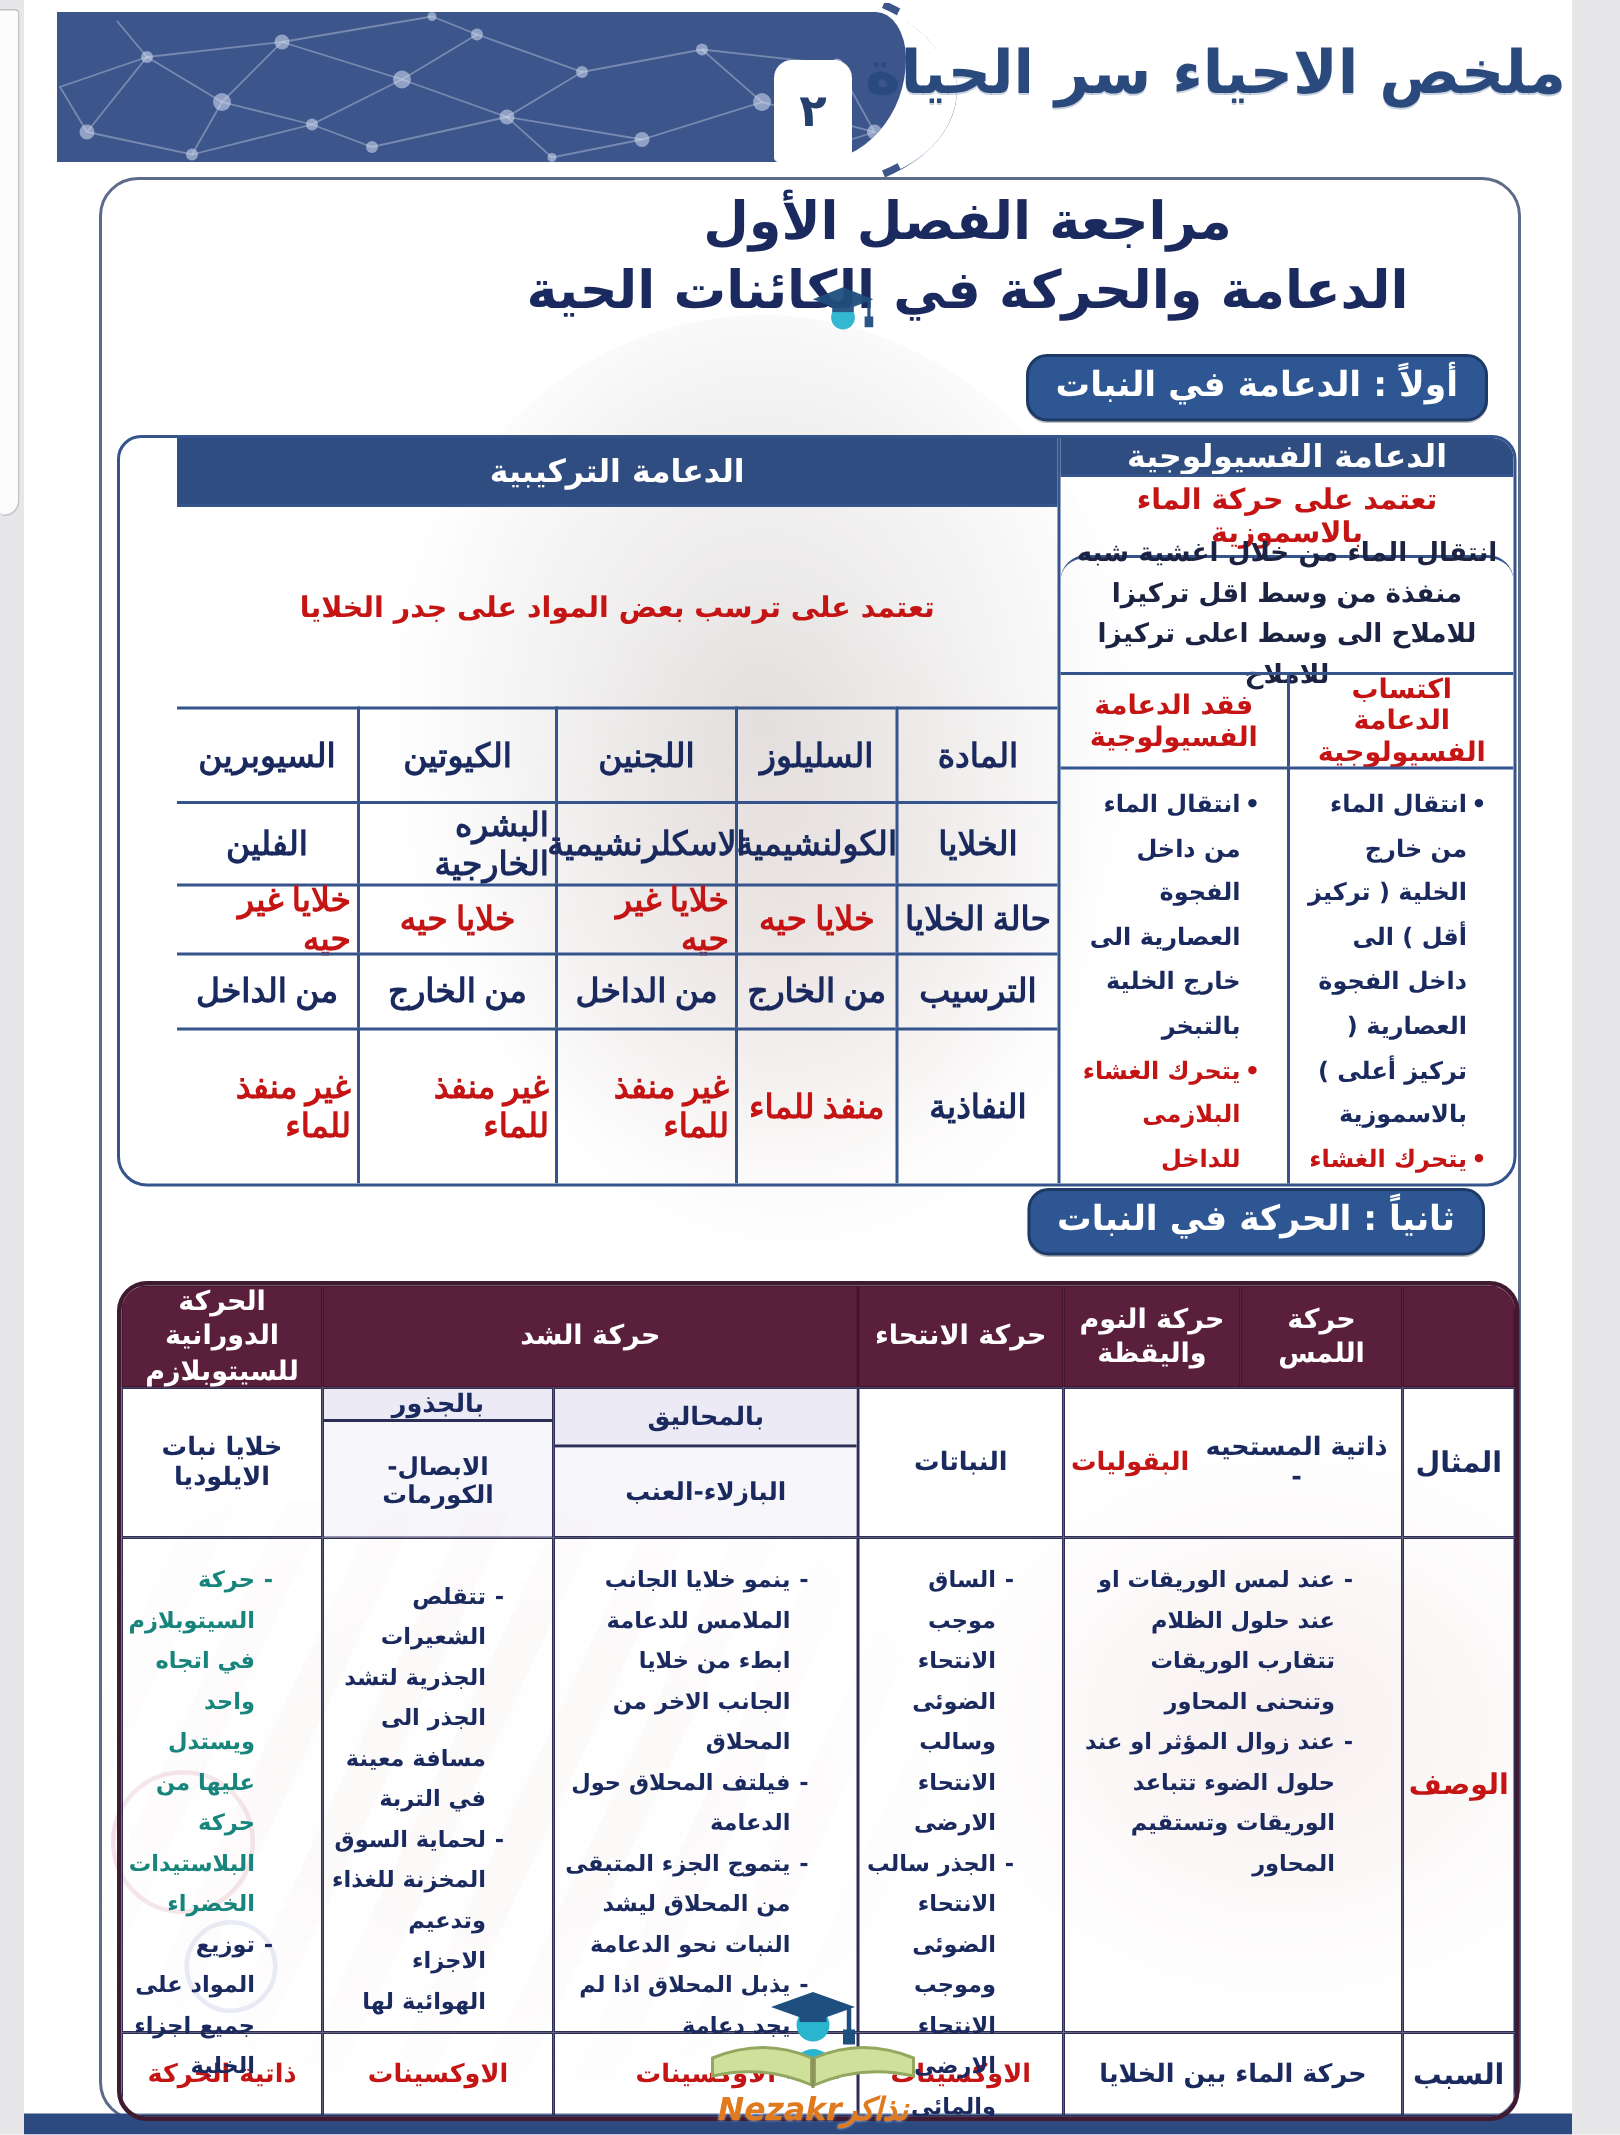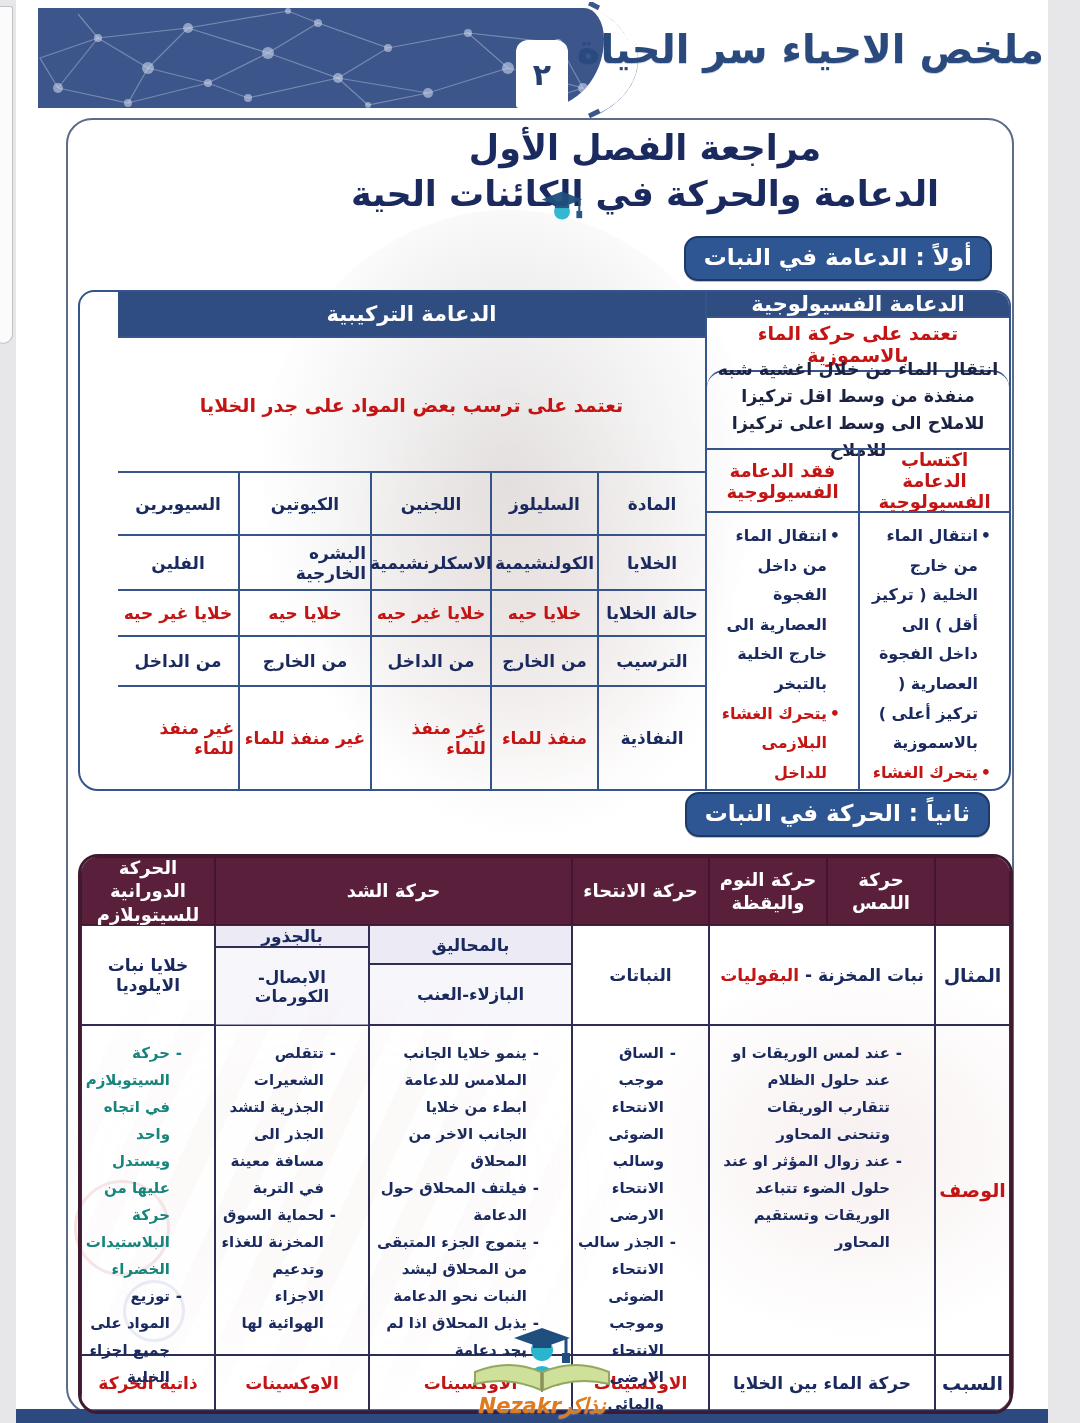--- a/index.html
+++ b/index.html
@@ -69,21 +69,21 @@
   .t1-split .sh{display:flex;align-items:center;justify-content:center;text-align:center;font-size:18px;padding:2px 6px;}
   .t1-split > .sh:first-child, .t1-split > .cell:nth-child(3){border-left:2px solid #35548c;}
   .cell{padding:8px 8px 4px 4px;}
   .cell ul{list-style:none;margin:0;padding:0 10px 0 0;font-size:16px;line-height:1.85;}
   .cell li{position:relative;padding-right:13px;}
   .cell li::before{content:"•";position:absolute;right:0;top:0;}
   .t1-grid{flex:1;display:grid;direction:rtl;
     grid-template-columns:108px 107px 120px 132px 120px;
     grid-template-rows:63px 55px 46px 50px 1fr;}
   .t1-grid > div{border-top:2px solid #35548c;border-left:2px solid #35548c;
-    display:flex;align-items:center;justify-content:center;text-align:right;font-size:17px;padding:2px 4px;}
+    display:flex;align-items:center;justify-content:center;text-align:right;font-size:22px;padding:2px 4px;font-family:Liberation Serif, serif;}
   .t1-grid > div:nth-child(5n){border-left:none;}
   .navy{color:#1b2a5e;}
   .red{color:#c41414;}
   .teal{color:#17857c;}
 
   
   .t2{position:absolute;left:10px;top:734px;width:929px;height:554px;display:grid;direction:rtl;
     grid-template-columns:75px 108px 118px 137px 203px 154px 134px;
     grid-template-rows:68px 100px 330px 56px;
     border:3px solid #3f1a31;border-radius:20px;overflow:hidden;z-index:1;background:rgba(255,255,255,.2);}
@@ -248,21 +248,21 @@
 
     <div class="hd" style="grid-column:1;grid-row:1;"></div>
     <div class="hd" style="grid-column:2;grid-row:1;">حركة اللمس</div>
     <div class="hd" style="grid-column:3;grid-row:1;">حركة النوم واليقظة</div>
     <div class="hd" style="grid-column:4;grid-row:1;">حركة الانتحاء</div>
     <div class="hd" style="grid-column:5 / span 2;grid-row:1;">حركة الشد</div>
     <div class="hd" style="grid-column:7;grid-row:1;">الحركة الدورانية للسيتوبلازم</div>
 
     <div class="lbl navy" style="grid-column:1;grid-row:2;">المثال</div>
     <div class="ex" style="grid-column:2 / span 2;grid-row:2;">
-      <span class="navy">نبات المخزنة -</span>&nbsp;
+      <span class="navy">ذاتية المستحيه -</span>&nbsp;
       <span class="red">البقوليات</span>
     </div>
     <div class="ex navy" style="grid-column:4;grid-row:2;">النباتات</div>
     <div class="split-cell" style="grid-column:5;grid-row:2;">
       <div class="top navy">بالمحاليق</div>
       <div class="bot navy">البازلاء-العنب</div>
     </div>
     <div class="split-cell" style="grid-column:6;grid-row:2;">
       <div class="top navy">بالجذور</div>
       <div class="bot navy">الابصال- الكورمات</div>
@@ -283,21 +283,21 @@
       </ul>
     </div>
     <div class="desc" style="grid-column:5;grid-row:3;">
       <ul>
         <li class="navy">ينمو خلايا الجانب الملامس للدعامة ابطء من خلايا الجانب الاخر من المحلاق</li>
         <li class="navy">فيلتف المحلاق حول الدعامة</li>
         <li class="navy">يتموج الجزء المتبقى من المحلاق ليشد النبات نحو الدعامة</li>
         <li class="navy">يذبل المحلاق اذا لم يجد دعامة</li>
       </ul>
     </div>
-    <div class="desc" style="grid-column:6;grid-row:3;">
+    <div class="desc" style="grid-column:6;grid-row:3;align-items:flex-end;">
       <ul>
         <li class="navy">تتقلص الشعيرات الجذرية لتشد الجذر الى مسافة معينة في التربة</li>
         <li class="navy">لحماية السوق المخزنة للغذاء وتدعيم الاجزاء الهوائية لها</li>
       </ul>
     </div>
     <div class="desc" style="grid-column:7;grid-row:3;">
       <ul>
         <li class="teal">حركة السيتوبلازم في اتجاه واحد ويستدل عليها من حركة البلاستيدات الخضراء</li>
         <li class="navy">توزيع المواد على جميع اجزاء الخلية</li>
       </ul>

